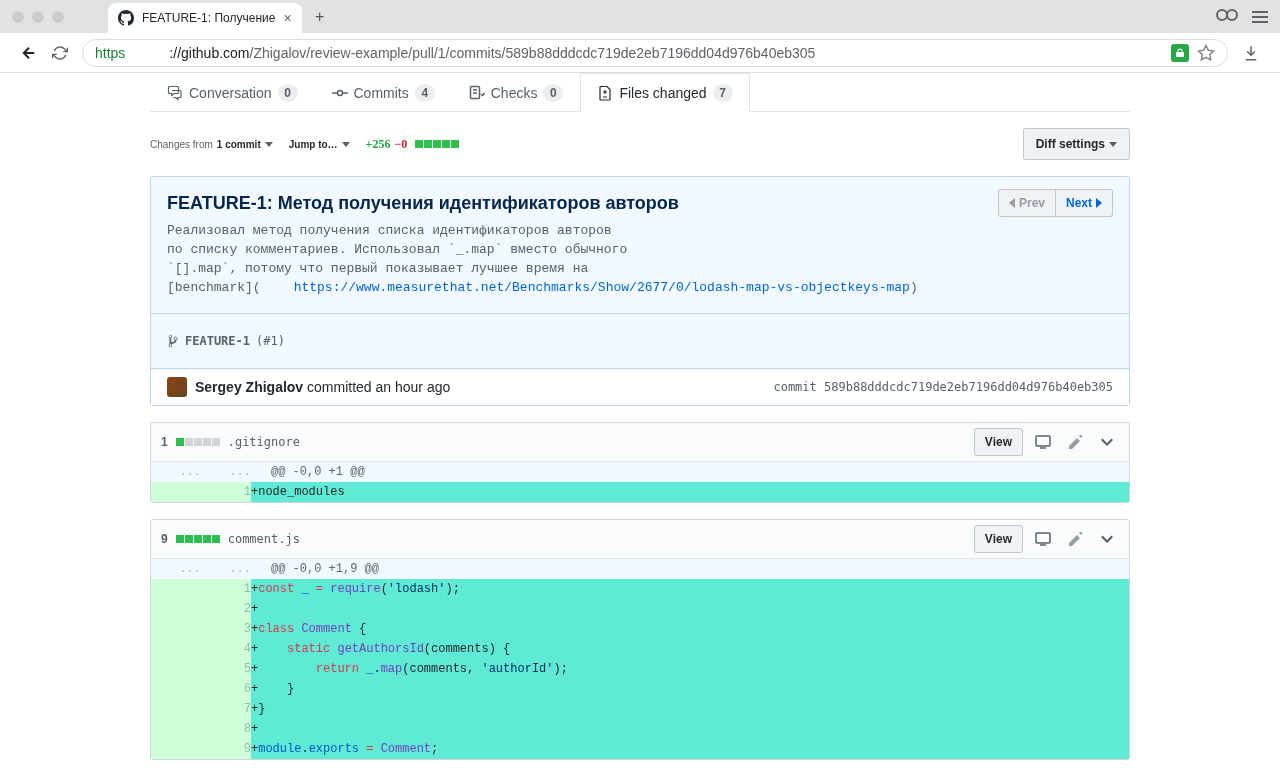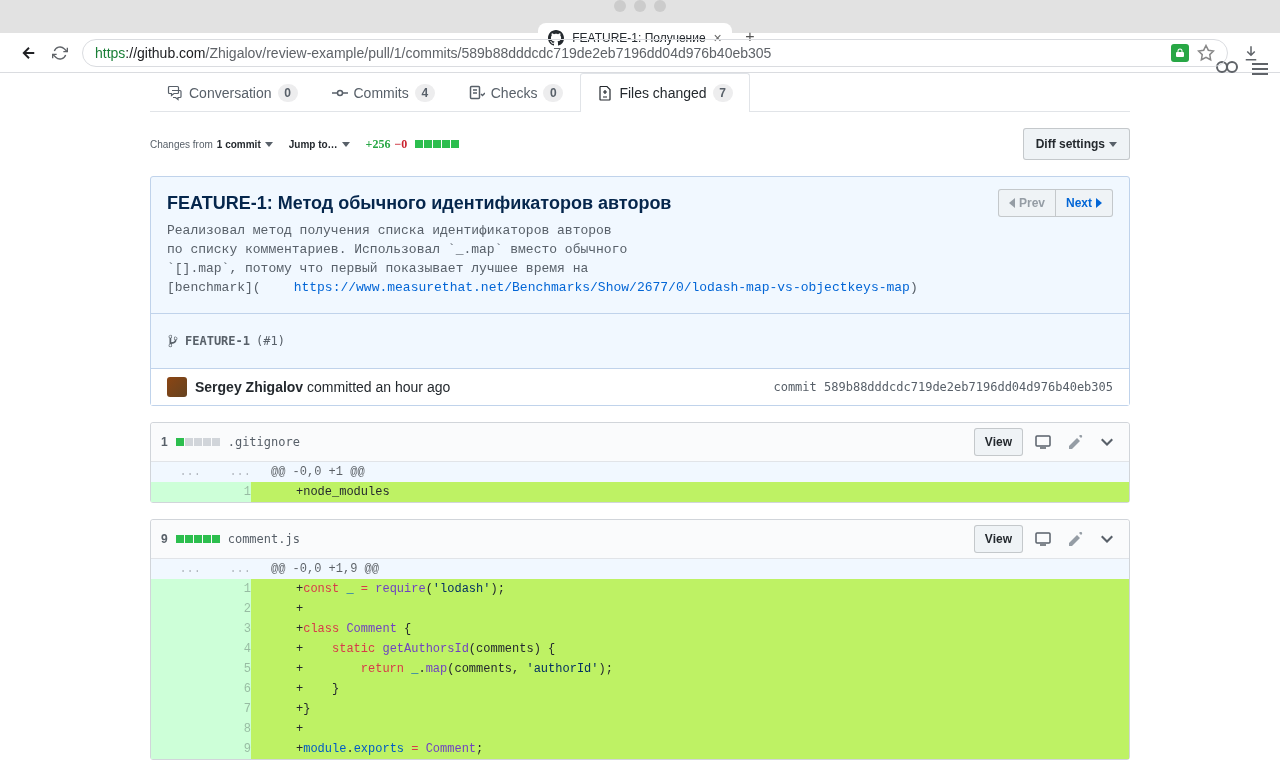--- a/index.html
+++ b/index.html
@@ -1,32 +1,32 @@
 <!DOCTYPE html>
 <html><head>
 <meta charset="utf-8">
 <style>
 * { box-sizing: border-box; margin: 0; padding: 0; }
 body { font-family: -apple-system, BlinkMacSystemFont, "Segoe UI", Helvetica, Arial, sans-serif; font-size: 14px; color: #24292e; background: #fff; }
-.browser-chrome { background: #e2e2e2; height: 33px; display: flex; align-items: center; padding: 0 12px; gap: 8px; flex-direction: column; }
+.browser-chrome { background: #e2e2e2; height: 33px; display: flex; align-items: center; padding: 0 12px; gap: 24px; }
 .traffic-lights { display: flex; gap: 8px; }
 .traffic-light { width: 12px; height: 12px; border-radius: 50%; background: #ccc; }
 .tab-bar { display: flex; margin-left: 20px; align-items: center; gap: 6px; }
 .tab { background: #fff; border-radius: 8px 8px 0 0; padding: 6px 10px; display: flex; align-items: center; gap: 8px; height: 30px; margin-top: 3px; font-size: 12px; max-width: 200px; }
 .tab-favicon { width: 16px; height: 16px; display: flex; align-items: center; justify-content: center; }
 .tab-title { white-space: nowrap; overflow: hidden; text-overflow: ellipsis; max-width: 140px; }
 .tab-close { color: #666; font-size: 14px; cursor: pointer; }
 .new-tab { width: 24px; height: 24px; display: flex; align-items: center; justify-content: center; color: #555; font-size: 16px; }
 .browser-right { margin-left: auto; display: flex; gap: 14px; color: #666; }
 .addr-bar { display: flex; align-items: center; height: 40px; padding: 0 20px; gap: 14px; border-bottom: 1px solid #dadce0; background: #fff; }
 .addr-icon { color: #5f6368; display: flex; align-items: center; justify-content: center; }
 .url-box { flex: 1; display: flex; align-items: center; border: 1px solid #dadce0; border-radius: 16px; height: 28px; padding: 0 12px; gap: 8px; }
 .url-text { flex: 1; font-size: 14px; color: #202124; white-space: nowrap; overflow: hidden; }
 .url-https { color: #1a7f37; }
-.url-host { color: #202124; }
+.url-host { color: #202124; margin-left: 44px; }
 .url-path { color: #5f6368; }
 .lock-badge { width: 18px; height: 18px; background: #28a745; border-radius: 3px; display: flex; align-items: center; justify-content: center; }
 .star-icon { color: #888; }
 .content { max-width: 980px; margin: 0 auto; }
 .tabnav { border-bottom: 1px solid #e1e4e8; }
 .tabnav-tabs { display: flex; margin-bottom: -1px; }
 .tabnav-tab { padding: 10px 16px; color: #586069; display: flex; align-items: center; gap: 6px; border: 1px solid transparent; border-bottom: none; border-radius: 3px 3px 0 0; text-decoration: none; font-size: 14px; }
 .tabnav-tab.selected { border-color: #e1e4e8; background: #fff; color: #24292e; }
 .counter { background: rgba(27,31,35,0.08); border-radius: 20px; padding: 0 6px; font-size: 12px; font-weight: 600; min-width: 20px; text-align: center; line-height: 18px; color: #586069; }
 .pr-toolbar { display: flex; align-items: center; padding: 16px 0; gap: 16px; }
@@ -66,21 +66,21 @@
 .file-name { font-family: SFMono-Regular, Consolas, monospace; font-size: 12px; color: #586069; }
 .file-actions { margin-left: auto; display: flex; gap: 6px; align-items: center; }
 .icon-btn { color: #959da5; padding: 4px 6px; cursor: pointer; }
 .diff-table { width: 100%; border-collapse: collapse; table-layout: fixed; }
 .diff-table td { padding: 0; vertical-align: top; font-family: SFMono-Regular, Consolas, "Liberation Mono", Menlo, monospace; font-size: 12px; line-height: 20px; }
 .blob-num { width: 50px; min-width: 50px; text-align: right; padding: 0 10px; color: rgba(27,31,35,0.3); user-select: none; white-space: nowrap; }
 .blob-code { padding: 0 10px; white-space: pre; color: #24292e; }
 .hunk-row .blob-num { background: #f1f8ff; color: rgba(27,31,35,0.3); }
 .hunk-row .blob-code { background: #f1f8ff; color: rgba(27,31,35,0.7); padding-left: 20px; }
 .addition .blob-num { background: #cdffd8; color: rgba(27,31,35,0.3); }
-.addition .blob-code { background: #bef264; padding-left: 45px; }
+.addition .blob-code { background: #5eead4; }
 .pl-k { color: #d73a49; }
 .pl-en { color: #6f42c1; }
 .pl-s { color: #032f62; }
 .pl-c1 { color: #005cc5; }
 svg { display: block; }
 </style>
 </head>
 <body>
 
 <div class="browser-chrome">
@@ -221,21 +221,21 @@
         <svg width="8" height="5" viewBox="0 0 8 5" fill="#586069">
             <path d="M0 0l4 5 4-5z"></path>
           </svg>
       </button>
     </div>
   </div>
 
   <div class="commit-box">
     <div class="commit-header">
       <div class="commit-title">
-        <span>FEATURE-1: Метод обычного идентификаторов авторов</span>
+        <span>FEATURE-1: Метод получения идентификаторов авторов</span>
         <div class="commit-nav btn-group">
           <button class="btn btn-sm btn-disabled">
             <svg width="6" height="10" viewBox="0 0 6 10" fill="#959da5">
                 <path d="M6 0L0 5l6 5z"></path>
               </svg>
             <span>Prev</span>
           </button>
           <button class="btn btn-sm btn-blue">
             <span>Next</span>
             <svg width="6" height="10" viewBox="0 0 6 10" fill="#0366d6">

